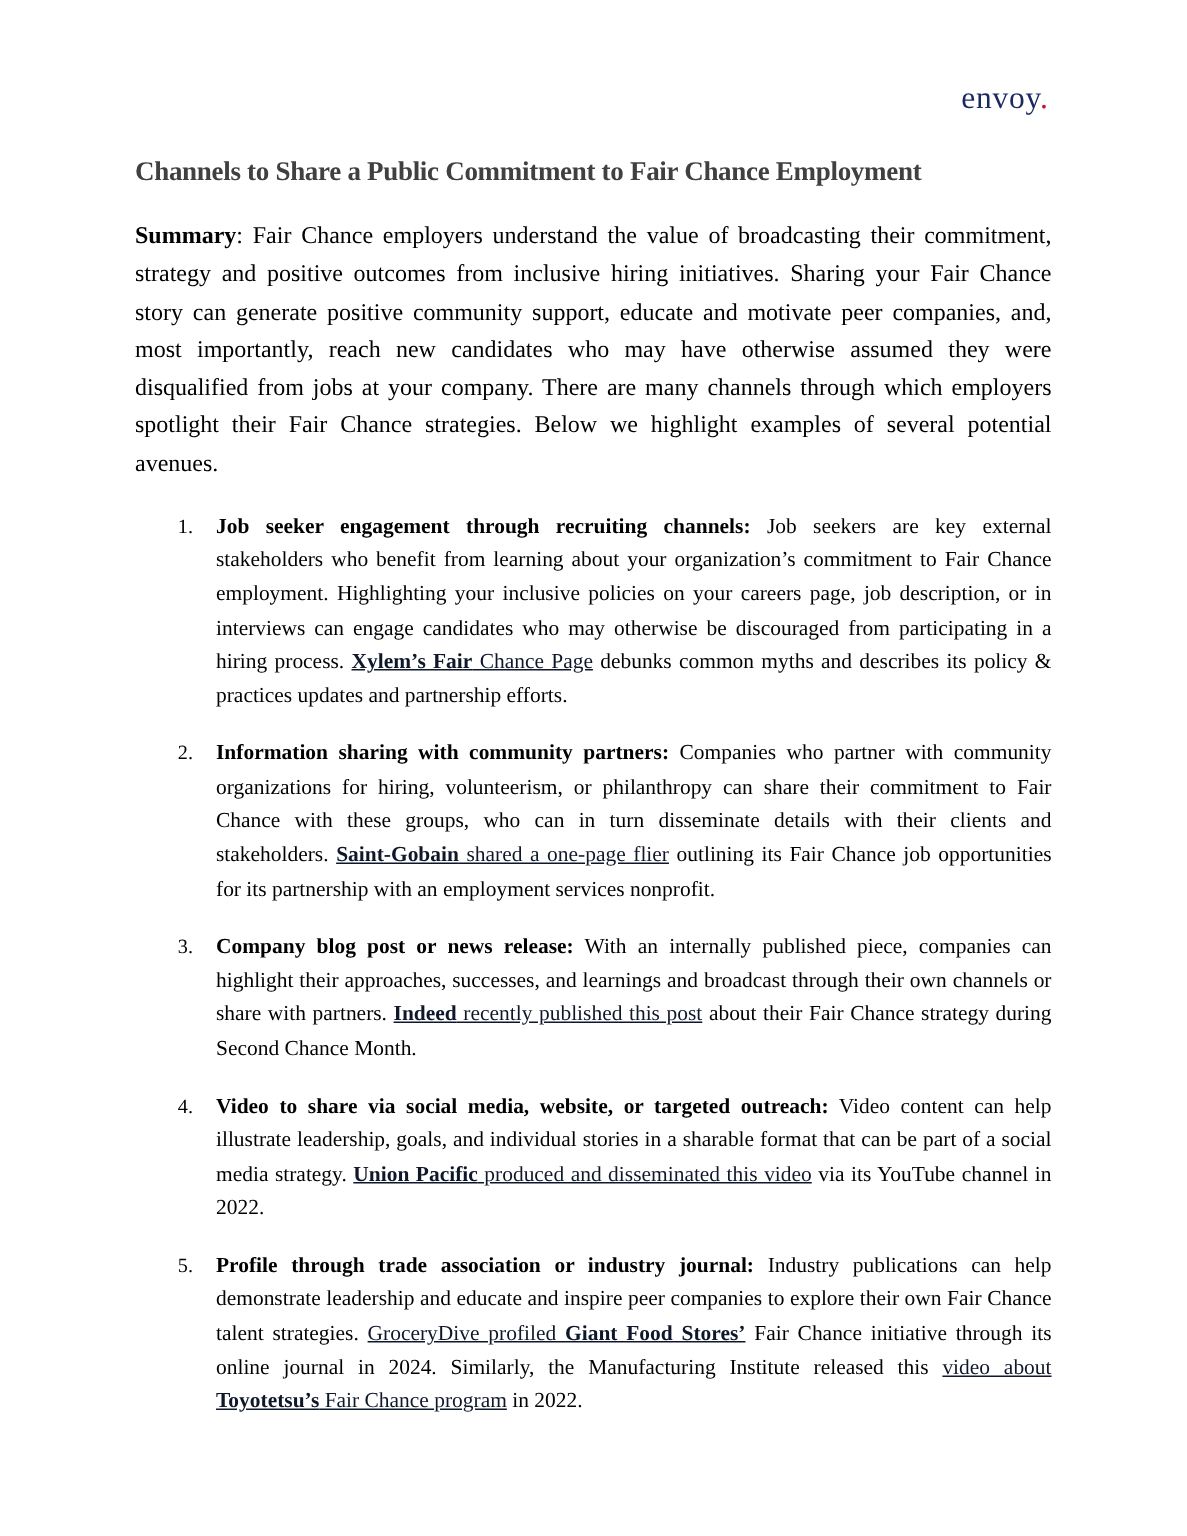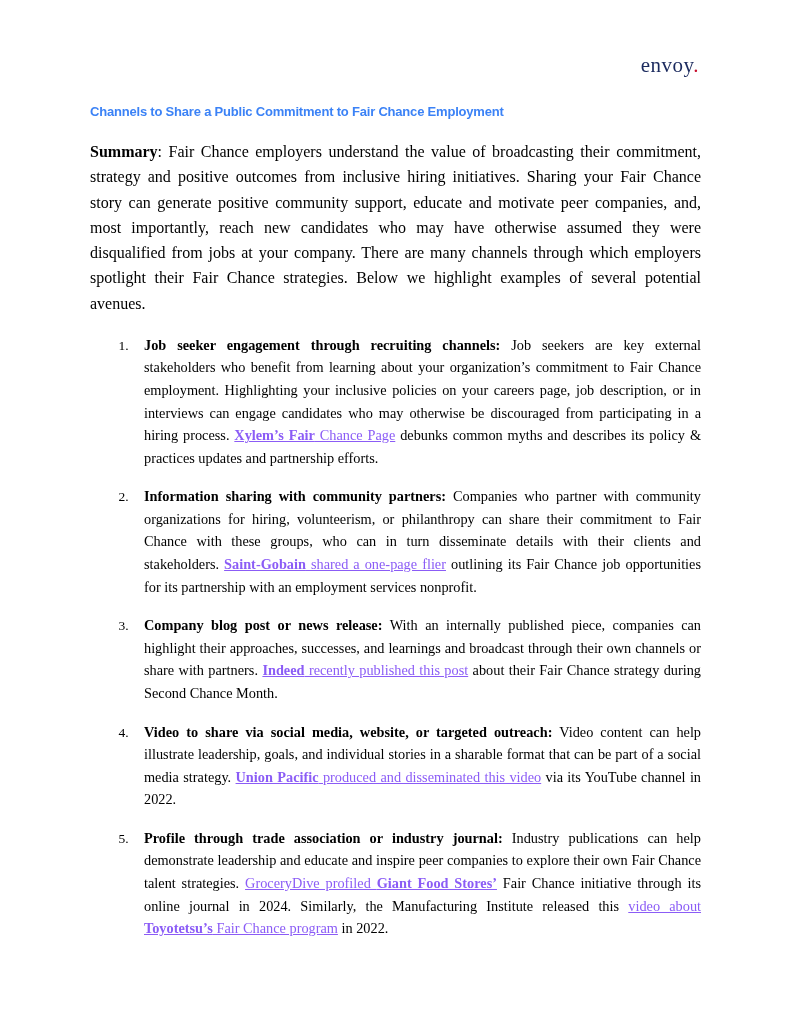--- a/index.html
+++ b/index.html
@@ -34,26 +34,26 @@
     letter-spacing: 0.5px;
     color: #1b2a5e;
     padding-right: 2px;
     position: relative;
     top: 2px;
   }
   .logo .dot {
     color: #c8102e;
   }
   h1.title {
-    font-family: Liberation Sans, sans-serif;
-    font-size: 13px;
+    font-family: Liberation Serif, serif;
+    font-size: 18px;
     font-weight: bold;
     margin: 28px 0 0 0;
     letter-spacing: -0.2px;
-    color: #3b82f6;
+    color: #404040;
   }
   p.summary {
     font-size: 16px;
     line-height: 1.58;
     text-align: justify;
     margin: 20px 0 0 0;
   }
   p.summary b {
     font-weight: bold;
   }
@@ -69,21 +69,21 @@
     margin-bottom: 16px;
     padding-left: 12px;
   }
   ol.items > li::marker {
     font-size: 13.5px;
   }
   .lead {
     font-weight: bold;
   }
   a.link {
-    color: #8b5cf6;
+    color: #0f172a;
   }
   a.link.bold {
     font-weight: bold;
   }
   p.closing {
     font-size: 14.3px;
     line-height: 1.58;
     text-align: justify;
     margin: 22px 0 0 0;
   }

